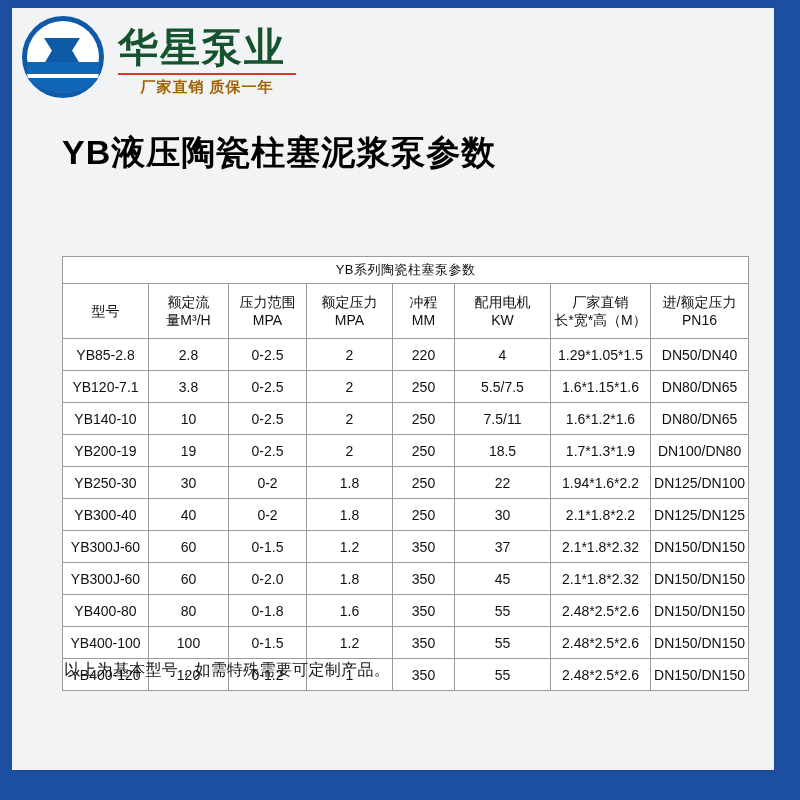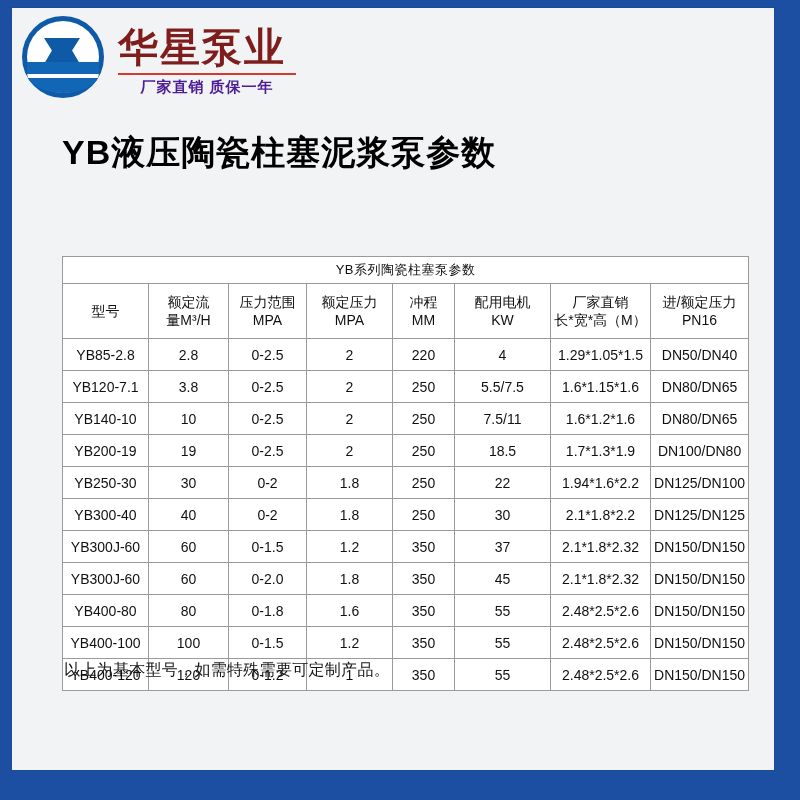--- a/index.html
+++ b/index.html
@@ -88,29 +88,29 @@
   }
   .logo-text {
     display: flex;
     flex-direction: column;
     justify-content: center;
     padding-top: 2px;
   }
   .brand-cn {
     font-size: 40px;
     font-weight: bold;
-    color: #7f1d1d;
+    color: #14532d;
     letter-spacing: 2px;
     line-height: 44px;
   }
   .brand-sub {
     margin-top: 4px;
     font-size: 15px;
     font-weight: bold;
-    color: #4c1d95;
+    color: #a16207;
     letter-spacing: 1px;
     line-height: 18px;
     border-top: 2px solid #d43a2f;
     padding-top: 3px;
     width: 178px;
     text-align: center;
   }
   
   .doc-title {
     position: absolute;

